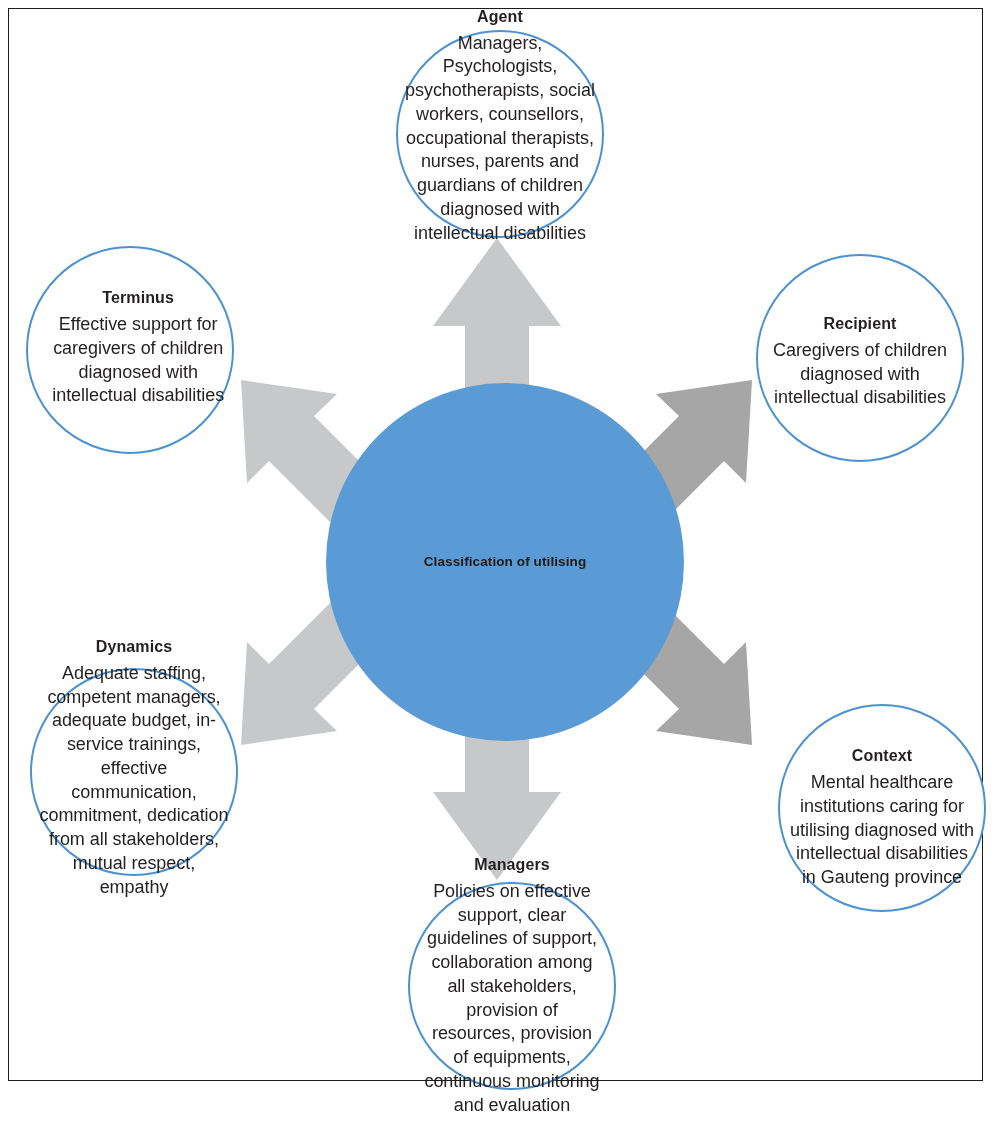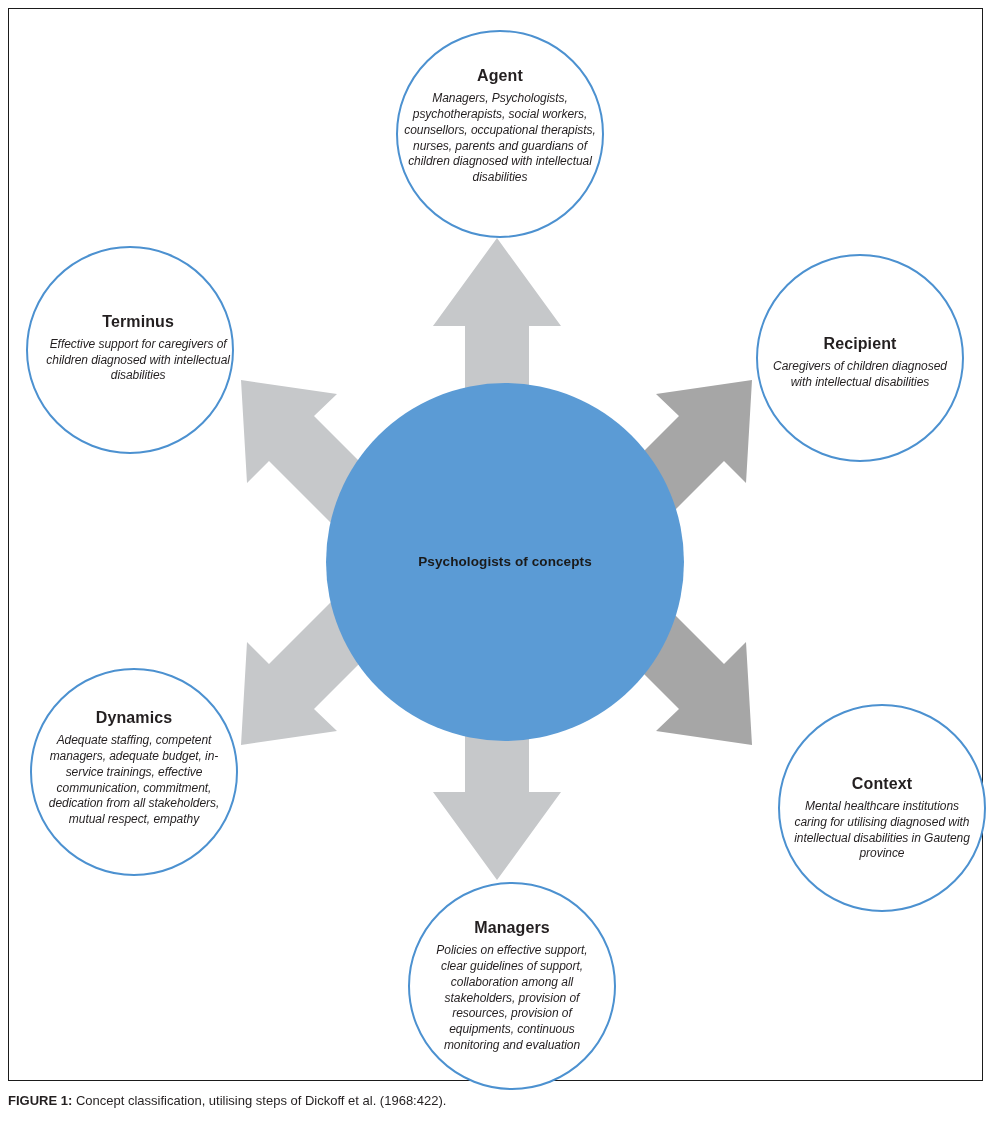--- a/index.html
+++ b/index.html
@@ -70,24 +70,23 @@
 
   .node-title {
     font-weight: bold;
     font-size: 16px;
     line-height: 1.25;
     margin-bottom: 5px;
     letter-spacing: .1px;
   }
 
   .node-body {
-    font-size: 12px;
+    font-size: 18px;
     line-height: 1.32;
     letter-spacing: -0.05px;
-    font-style: italic;
   }
 
   .node-inner {
     width: 86%;
   }
 
   
   #node-center {
     left: 318px;
     top: 375px;
@@ -149,21 +148,21 @@
 
       <polygon fill="#A6A6A6" points="744,737 648,723 671,701 605,635 650,590 716,656 738,634"></polygon>
 
       <polygon fill="#C6C8CA" points="233,372 329,386 306,408 372,474 327,519 261,453 239,475"></polygon>
 
       <polygon fill="#C6C8CA" points="233,737 239,634 261,656 327,590 372,635 306,701 329,723"></polygon>
     </svg>
 
     <div class="node" id="node-center" style="background: rgb(91, 155, 213);">
       <div class="node-inner">
-        <div class="node-title">Psychologists of concepts</div>
+        <div class="node-title">Classification of utilising</div>
       </div>
     </div>
 
     <div class="node satellite" id="node-agent" style="border-color: rgb(76, 145, 208);">
       <div class="node-inner">
         <div class="node-title">Agent</div>
         <div class="node-body">Managers, Psychologists, psychotherapists, social workers, counsellors, occupational therapists, nurses, parents and guardians of children diagnosed with intellectual disabilities</div>
       </div>
     </div>
 
@@ -197,17 +196,14 @@
 
     <div class="node satellite" id="node-terminus" style="border-color: rgb(76, 145, 208); align-items: flex-end;">
       <div class="node-inner">
         <div class="node-title">Terminus</div>
         <div class="node-body">Effective support for caregivers of children diagnosed with intellectual disabilities</div>
       </div>
     </div>
 
   </div>
 
-  <div id="caption">
-    <span class="cap-label">FIGURE 1:</span><span> Concept classification, utilising steps of Dickoff et al. (1968:422).</span>
-  </div>
 
 </div>
 
 </body></html>

